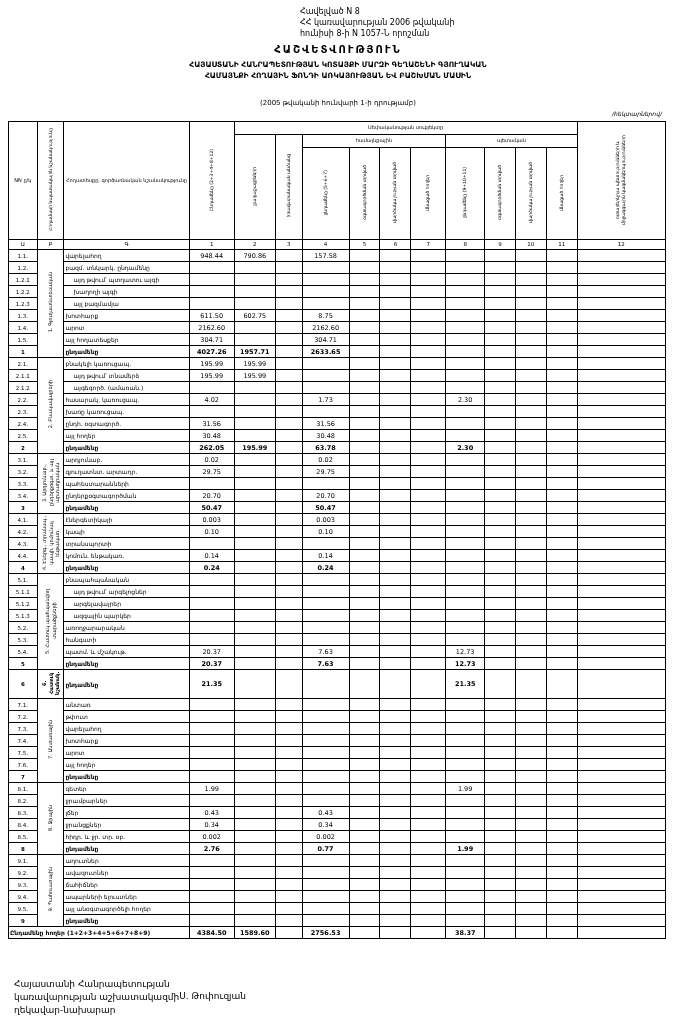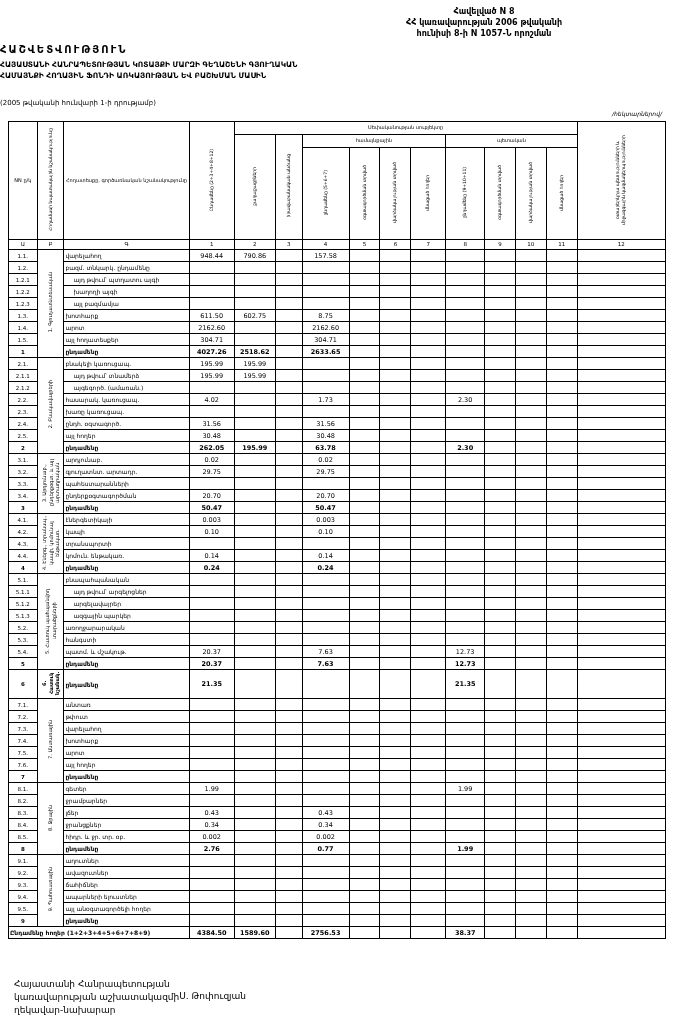--- a/index.html
+++ b/index.html
@@ -1,21 +1,21 @@
 <!DOCTYPE html>
 <html><head>
 <meta charset="utf-8">
 <style>
   html,body{margin:0;padding:0}
   body{width:676px;height:1026px;background:#ffffff;color:#000;
        font-family:"DejaVu Sans",sans-serif;position:relative;overflow:hidden}
   .abs{position:absolute}
-  #appendix-block{top:6px;left:300px;width:368px;text-align:center;
-       font-size:8px;font-weight:bold;line-height:1.4}
-  #title-block{top:44px;left:0;width:676px;text-align:left}
+  #appendix-block{top:6px;left:300px;width:368px;text-align:left;
+       font-size:8px;font-weight:normal;line-height:1.4}
+  #title-block{top:44px;left:0;width:676px;text-align:center}
   #report-title{font-size:10px;font-weight:bold;letter-spacing:2px;margin-bottom:5px}
   .sub{font-size:7.5px;font-weight:bold;line-height:1.4}
   .sub-note{font-size:7px;font-weight:normal;margin-top:18px}
   #units-note{top:110px;right:14px;font-size:6px;font-style:italic}
   #table-wrap{top:121px;left:8px}
   table.rpt{border-collapse:collapse;table-layout:fixed;width:658px}
   .rpt th,.rpt td{border:1px solid #000;padding:0 1px;overflow:hidden;vertical-align:middle}
   .rpt th{font-weight:normal;font-size:5px;text-align:center;line-height:1.15}
   .rpt thead tr.band1{height:13px}
   .rpt thead tr.band2{height:13px}
@@ -249,21 +249,21 @@
           <td class="val"></td>
           <td class="val"></td>
           <td class="val"></td>
           <td class="val"></td>
           <td class="val"></td>
         </tr>
         <tr class="total-row">
           <td class="num">1</td>
           <td class="lbl">ընդամենը</td>
           <td class="val">4027.26</td>
-          <td class="val">2518.62</td>
+          <td class="val">1957.71</td>
           <td class="val"></td>
           <td class="val">2633.65</td>
           <td class="val"></td>
           <td class="val"></td>
           <td class="val"></td>
           <td class="val"></td>
           <td class="val"></td>
           <td class="val"></td>
           <td class="val"></td>
           <td class="val"></td>

